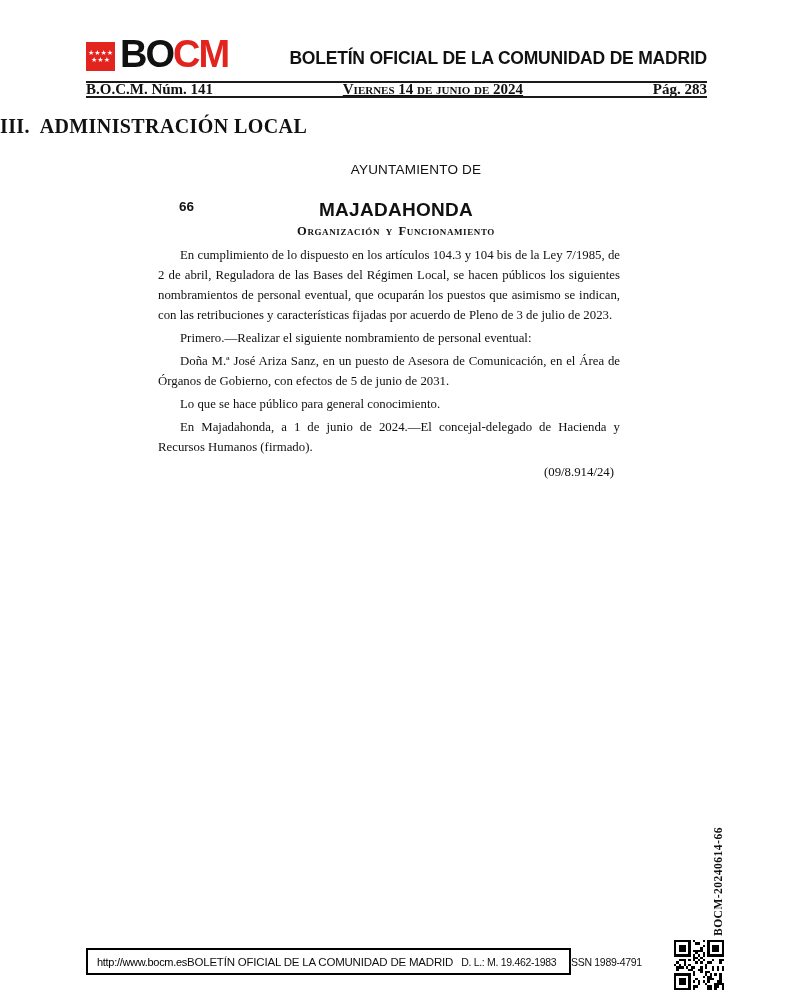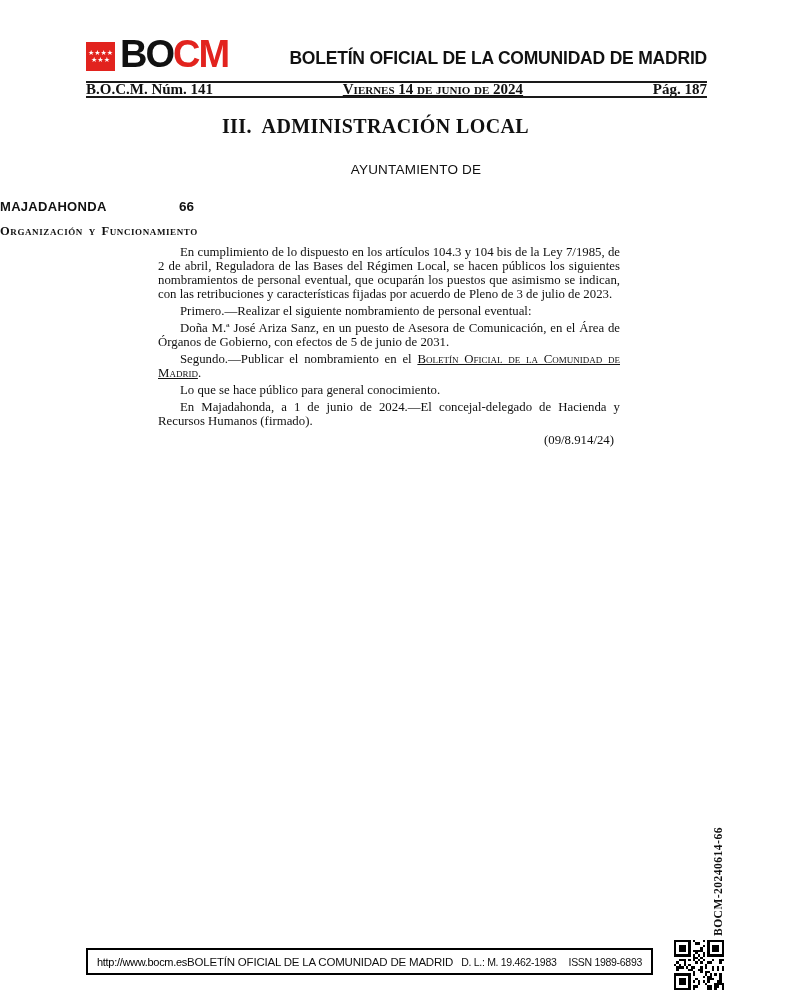--- a/index.html
+++ b/index.html
@@ -80,21 +80,20 @@
     font-size: 15px;
     white-space: nowrap;
   }
   .sc { font-variant: small-caps; text-decoration: underline; }
 
   
   .section-title {
     position: absolute;
     left: 0; top: 115px;
     width: 751px;
-    text-align: center;
     font-family: "Liberation Serif", serif;
     font-weight: bold;
     font-size: 20px;
     letter-spacing: 0.4px;
     white-space: pre;
   }
   .muni-heading {
     position: absolute;
     left: 0; top: 162px;
     width: 792px;
@@ -109,47 +108,47 @@
     left: 159px; top: 199px;
     font-family: "Liberation Sans", sans-serif;
     font-weight: bold;
     font-size: 13.5px;
     margin-left: 20px;
   }
   .muni-name {
     position: absolute;
     left: 0; top: 199px;
     width: 792px;
-    text-align: left;
-    font-family: "Liberation Sans", sans-serif;
-    font-weight: bold;
-    font-size: 13px;
+    text-align: center;
+    font-family: "Liberation Sans", sans-serif;
+    font-weight: bold;
+    font-size: 19px;
     letter-spacing: 0.3px;
   }
   .subject {
     position: absolute;
     left: 0; top: 224px;
     width: 792px;
-    text-align: left;
+    text-align: center;
     font-family: "Liberation Serif", serif;
     font-weight: bold;
     font-size: 12.5px;
     font-variant: small-caps;
     letter-spacing: 0.6px;
     word-spacing: 2px;
   }
 
   
   .body-text {
     position: absolute;
     left: 158px; top: 245px;
     width: 462px;
     font-family: "Liberation Serif", serif;
     font-size: 12.8px;
-    line-height: 14px;
+    line-height: 20px;
   }
   .body-text p {
     margin: 0 0 3px 0;
     text-align: justify;
     text-indent: 22px;
   }
   .body-text p.align-right {
     text-align: right;
     text-indent: 0;
     margin-top: 5px;
@@ -174,21 +173,21 @@
   .qr {
     position: absolute;
     left: 674px; top: 940px;
     width: 50px; height: 50px;
   }
 
   
   .footer-box {
     position: absolute;
     left: 86px; top: 948px;
-    width: 567px; height: 27px;
+    width: 485px; height: 27px;
     border: 2px solid #000;
     display: flex;
     align-items: center;
     justify-content: space-between;
     padding: 0 9px;
     font-family: "Liberation Sans", sans-serif;
     letter-spacing: -0.3px;
     white-space: nowrap;
   }
   .footer-url { font-size: 11px; color: #000; text-decoration: none; }
@@ -207,35 +206,34 @@
       <div class="star-row">★★★</div>
     </div>
     <div class="logo-text"><span class="bo">BO</span><span class="cm">CM</span></div>
   </div>
   <div class="masthead-title">BOLETÍN OFICIAL DE LA COMUNIDAD DE MADRID</div>
 
   <div class="rule rule-top"></div>
   <div class="issue-row">
     <span>B.O.C.M. Núm. 141</span>
     <span class="sc">Viernes 14 de junio de 2024</span>
-    <span>Pág. 187</span>
+    <span>Pág. 283</span>
   </div>
   <div class="rule rule-bottom"></div>
 
   <div class="section-title">III.  ADMINISTRACIÓN LOCAL</div>
   <div class="muni-heading">AYUNTAMIENTO DE</div>
   <div class="item-number">66</div>
   <div class="muni-name">MAJADAHONDA</div>
   <div class="subject">Organización y Funcionamiento</div>
 
   <div class="body-text" id="paragraphs">
       <p><span>En cumplimiento de lo dispuesto en los artículos 104.3 y 104 bis de la Ley 7/1985, de 2 de abril, Reguladora de las Bases del Régimen Local, se hacen públicos los siguientes nombramientos de personal eventual, que ocuparán los puestos que asimismo se indican, con las retribuciones y características fijadas por acuerdo de Pleno de 3 de julio de 2023.</span></p>
       <p><span>Primero.—Realizar el siguiente nombramiento de personal eventual:</span></p>
       <p><span>Doña M.ª José Ariza Sanz, en un puesto de Asesora de Comunicación, en el Área de Órganos de Gobierno, con efectos de 5 de junio de 2031.</span></p>
-      <p><span>Segundo.—Publicar el nombramiento en el </span><span class="sc">Boletín Oficial de la Comunidad de Madrid</span><span>.</span></p>
       <p><span>Lo que se hace público para general conocimiento.</span></p>
       <p><span>En Majadahonda, a 1 de junio de 2024.—El concejal-delegado de Hacienda y Recursos Humanos (firmado).</span></p>
       <p class="align-right"><span>(09/8.914/24)</span></p>
     </div>
 
   <div class="doc-code">BOCM-20240614-66</div>
   <div class="qr" id="qr"><svg viewBox="0 0 21 21" width="50" height="50" shape-rendering="crispEdges" fill="#000">
         <rect x="0" y="0" width="1" height="1"></rect>
         <rect x="1" y="0" width="1" height="1"></rect>
         <rect x="2" y="0" width="1" height="1"></rect>
@@ -435,16 +433,16 @@
         <rect x="14" y="20" width="1" height="1"></rect>
         <rect x="15" y="20" width="1" height="1"></rect>
         <rect x="17" y="20" width="1" height="1"></rect>
         <rect x="20" y="20" width="1" height="1"></rect>
       </svg></div>
 
   <div class="footer-box">
     <a class="footer-url" href="#">http://www.bocm.es</a>
     <span class="footer-title">BOLETÍN OFICIAL DE LA COMUNIDAD DE MADRID</span>
     <span class="footer-meta">D. L.: M. 19.462-1983</span>
-    <span class="footer-meta">ISSN 1989-6893</span>
+    <span class="footer-meta">ISSN 1989-4791</span>
   </div>
 
 </div>
 
 </body></html>

